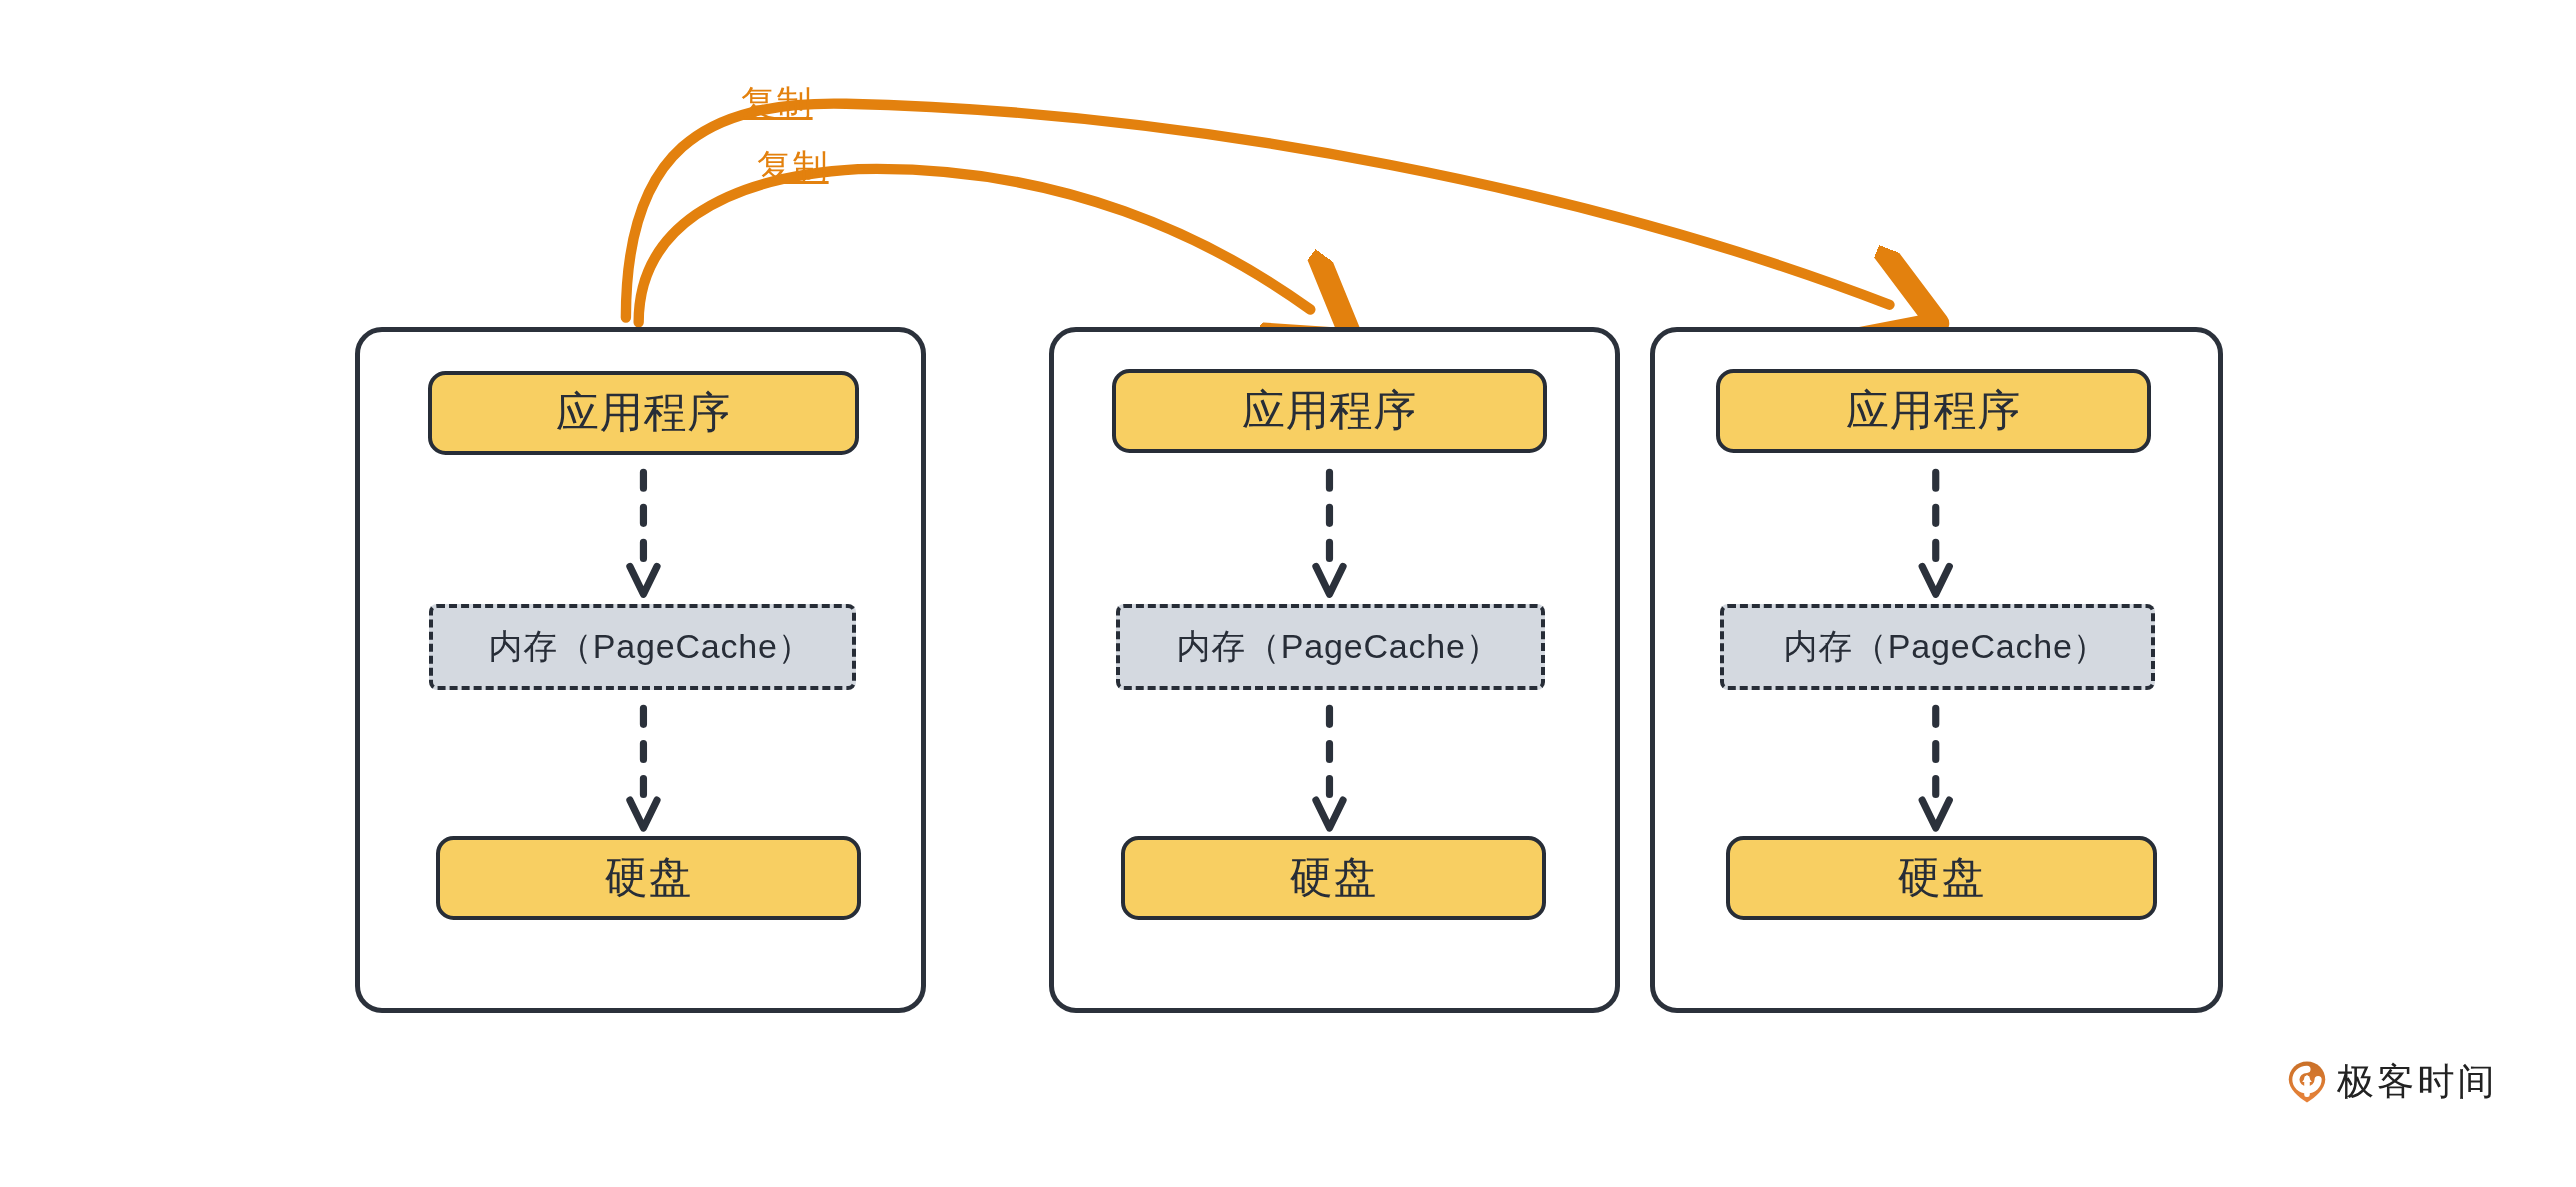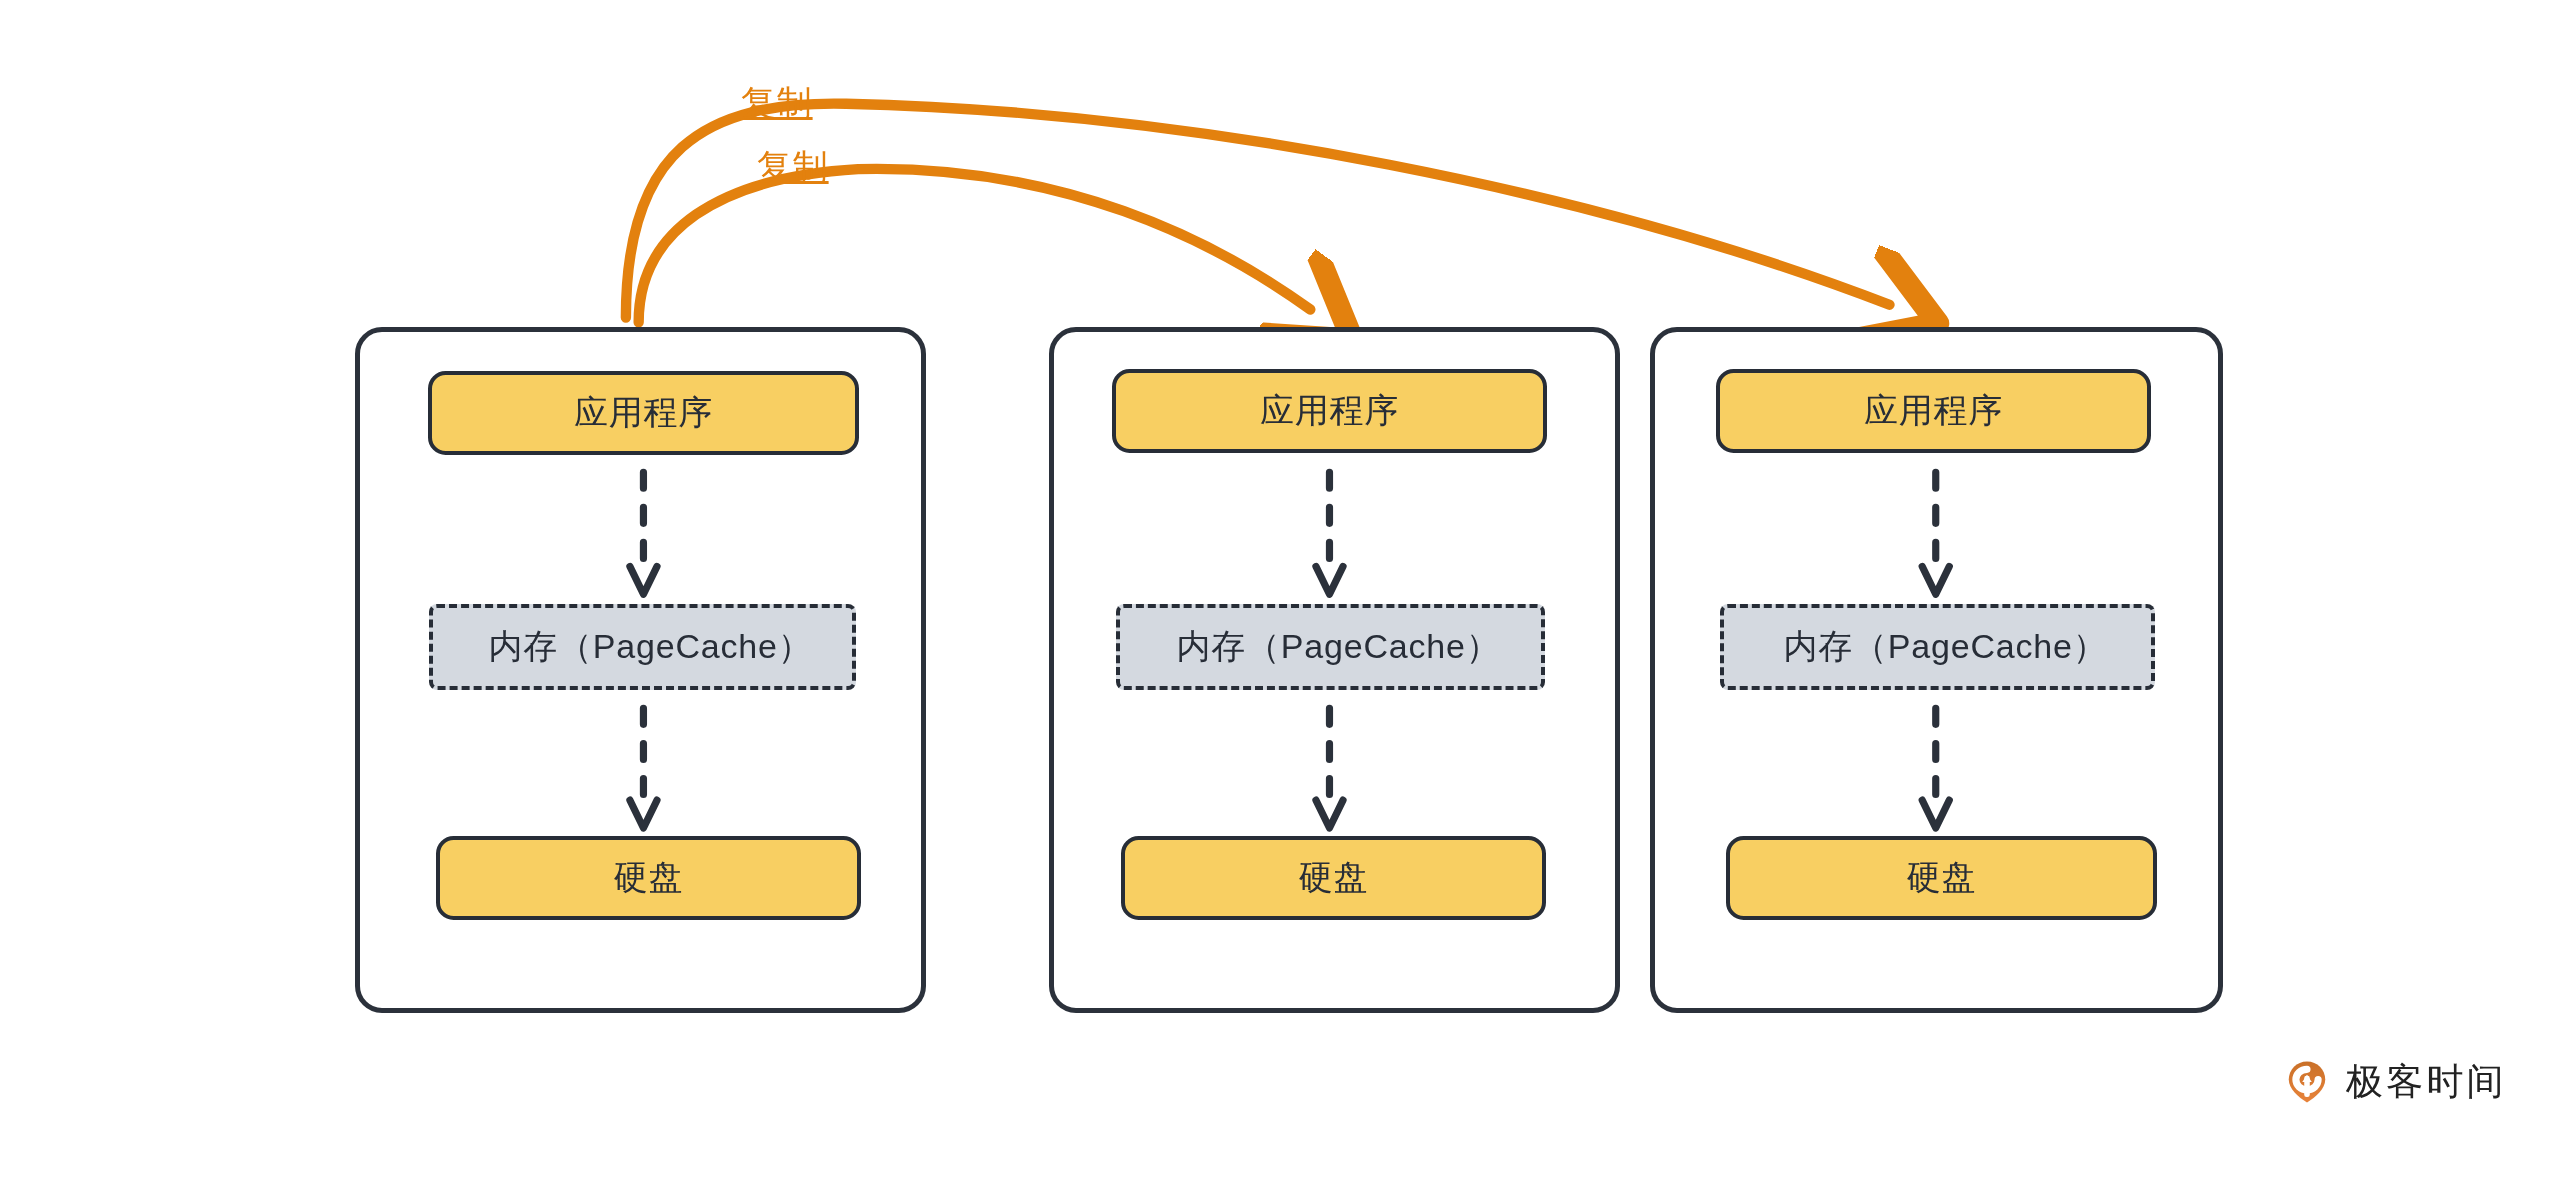--- a/index.html
+++ b/index.html
@@ -42,21 +42,21 @@
     align-items: center;
     justify-content: center;
     text-align: center;
     color: #272d37;
     letter-spacing: 0.8px;
   }
   .node-app, .node-disk {
     background: #f8cf62;
     border: 4.8px solid #272d37;
     border-radius: 17.6px;
-    font-size: 34px;
+    font-size: 43px;
   }
   .node-mem {
     background: #d4d9e0;
     border: 4.8px dashed #272d37;
     border-radius: 8px;
     font-size: 34px;
     padding-left: 16px;
   }
 
   
@@ -93,21 +93,21 @@
   #copy-label-1 { left: 741px; top: 80px; }
   #copy-label-2 { left: 757px; top: 144px; }
 
   
   #watermark {
     position: absolute;
     left: 2284px;
     top: 1057px;
     display: flex;
     align-items: center;
-    gap: 16px;
+    gap: 7px;
   }
   #watermark .wm-text {
     font-size: 37px;
     color: #222222;
     letter-spacing: 3.2px;
     font-family: "DejaVu Sans", sans-serif;
   }
 </style>
 </head>
 <body>

